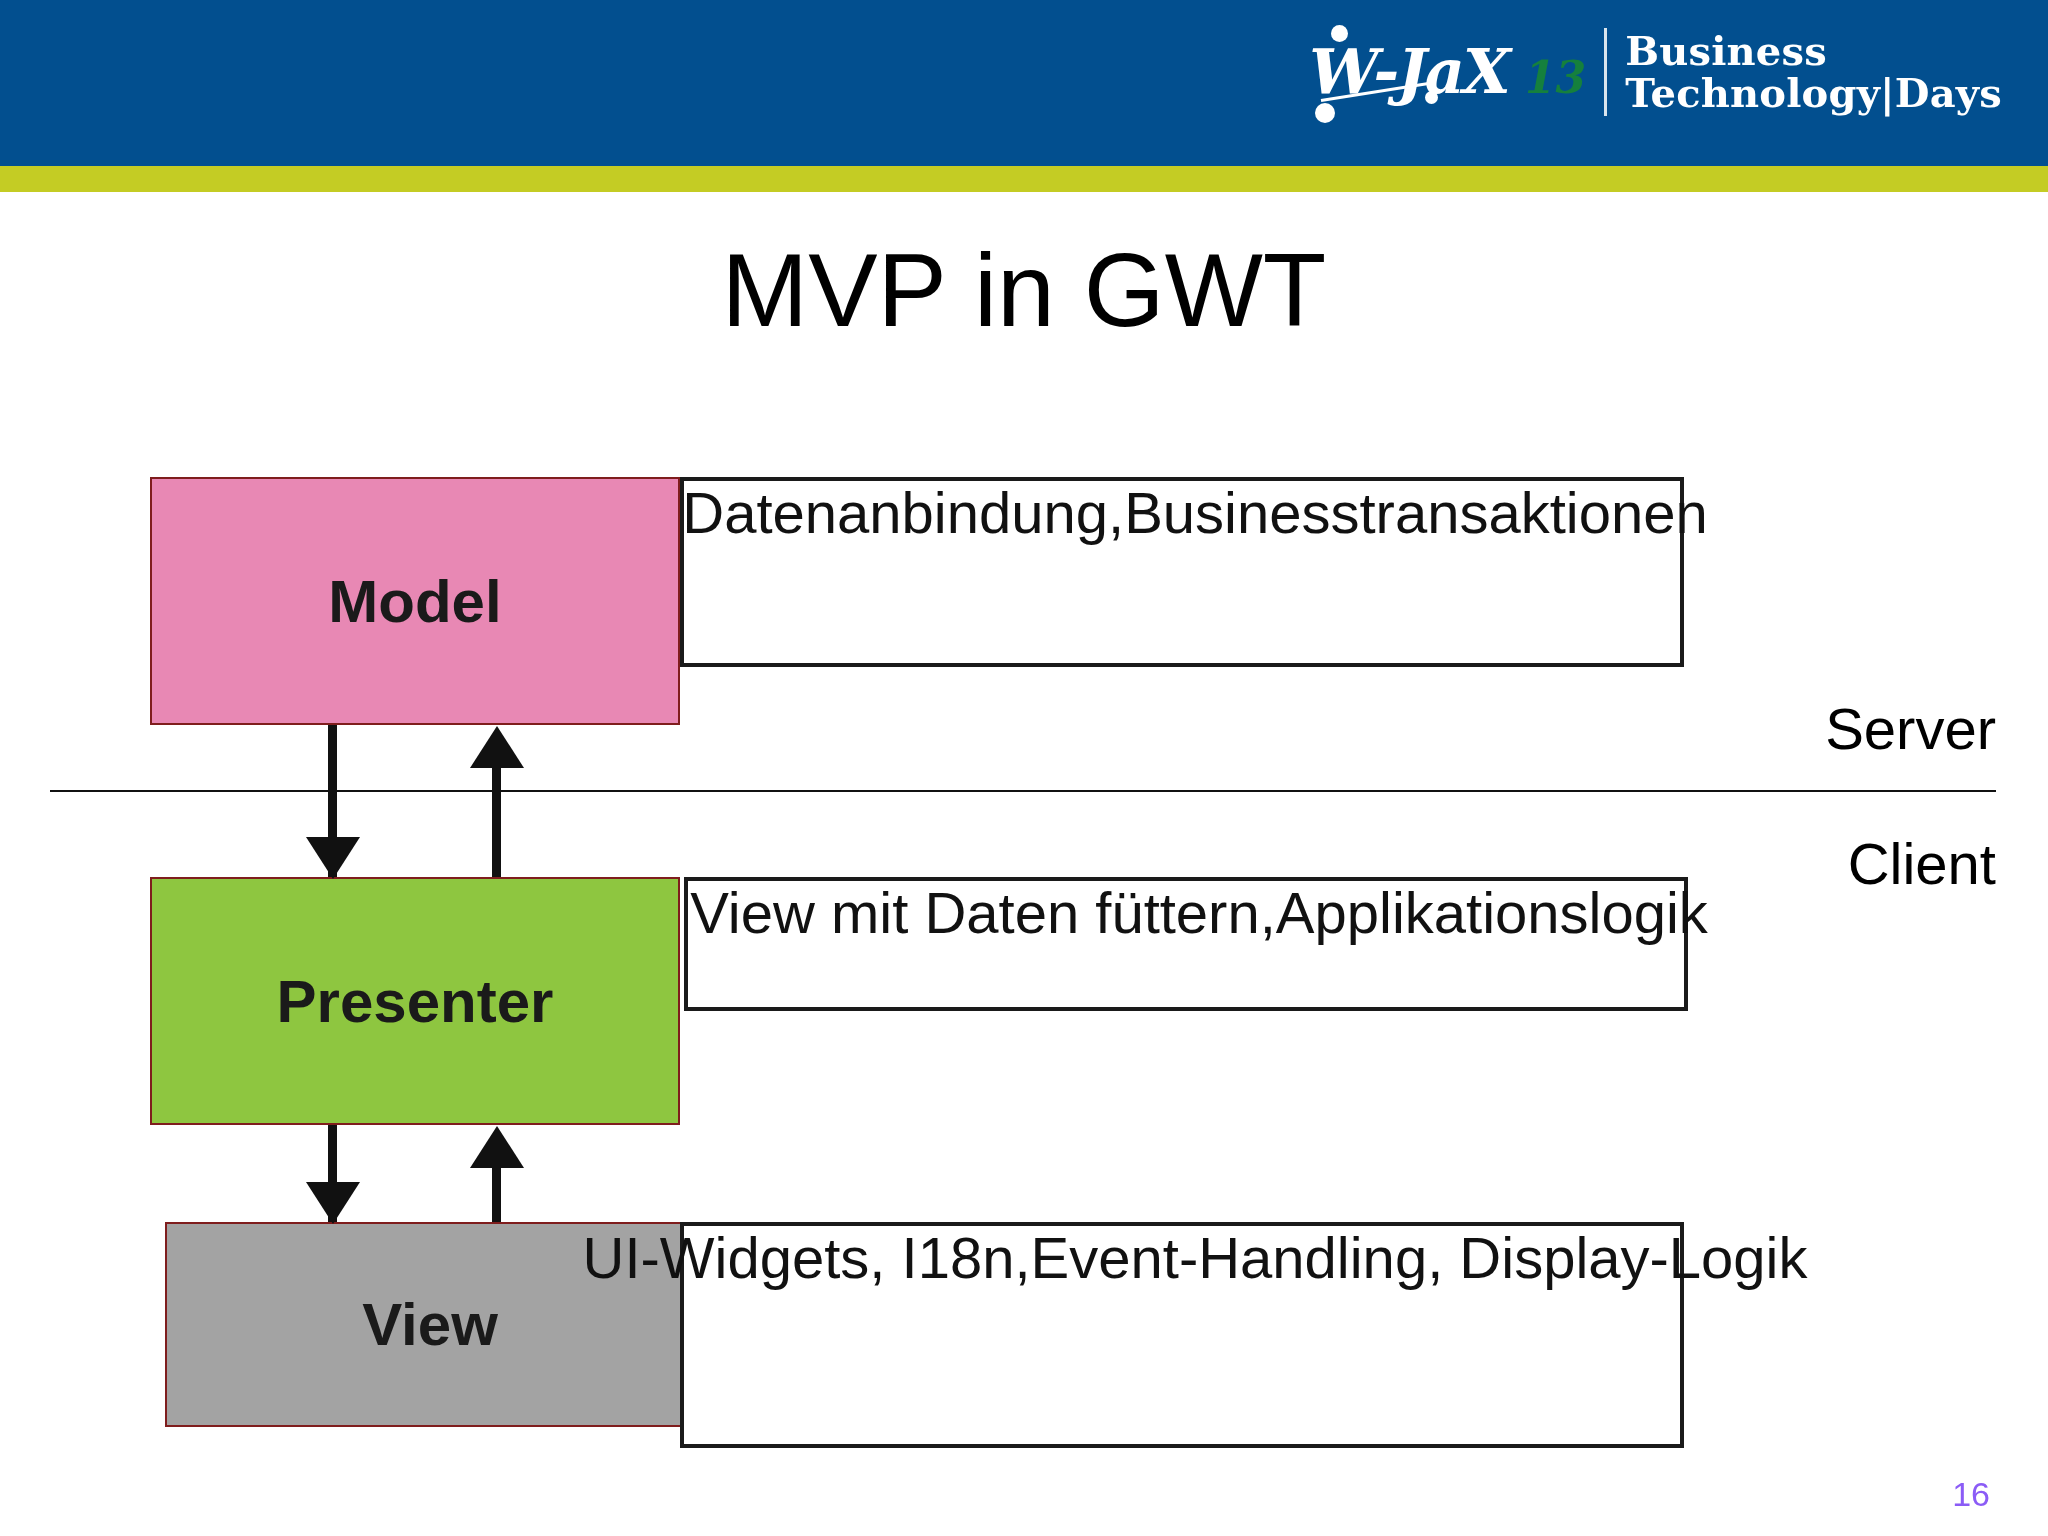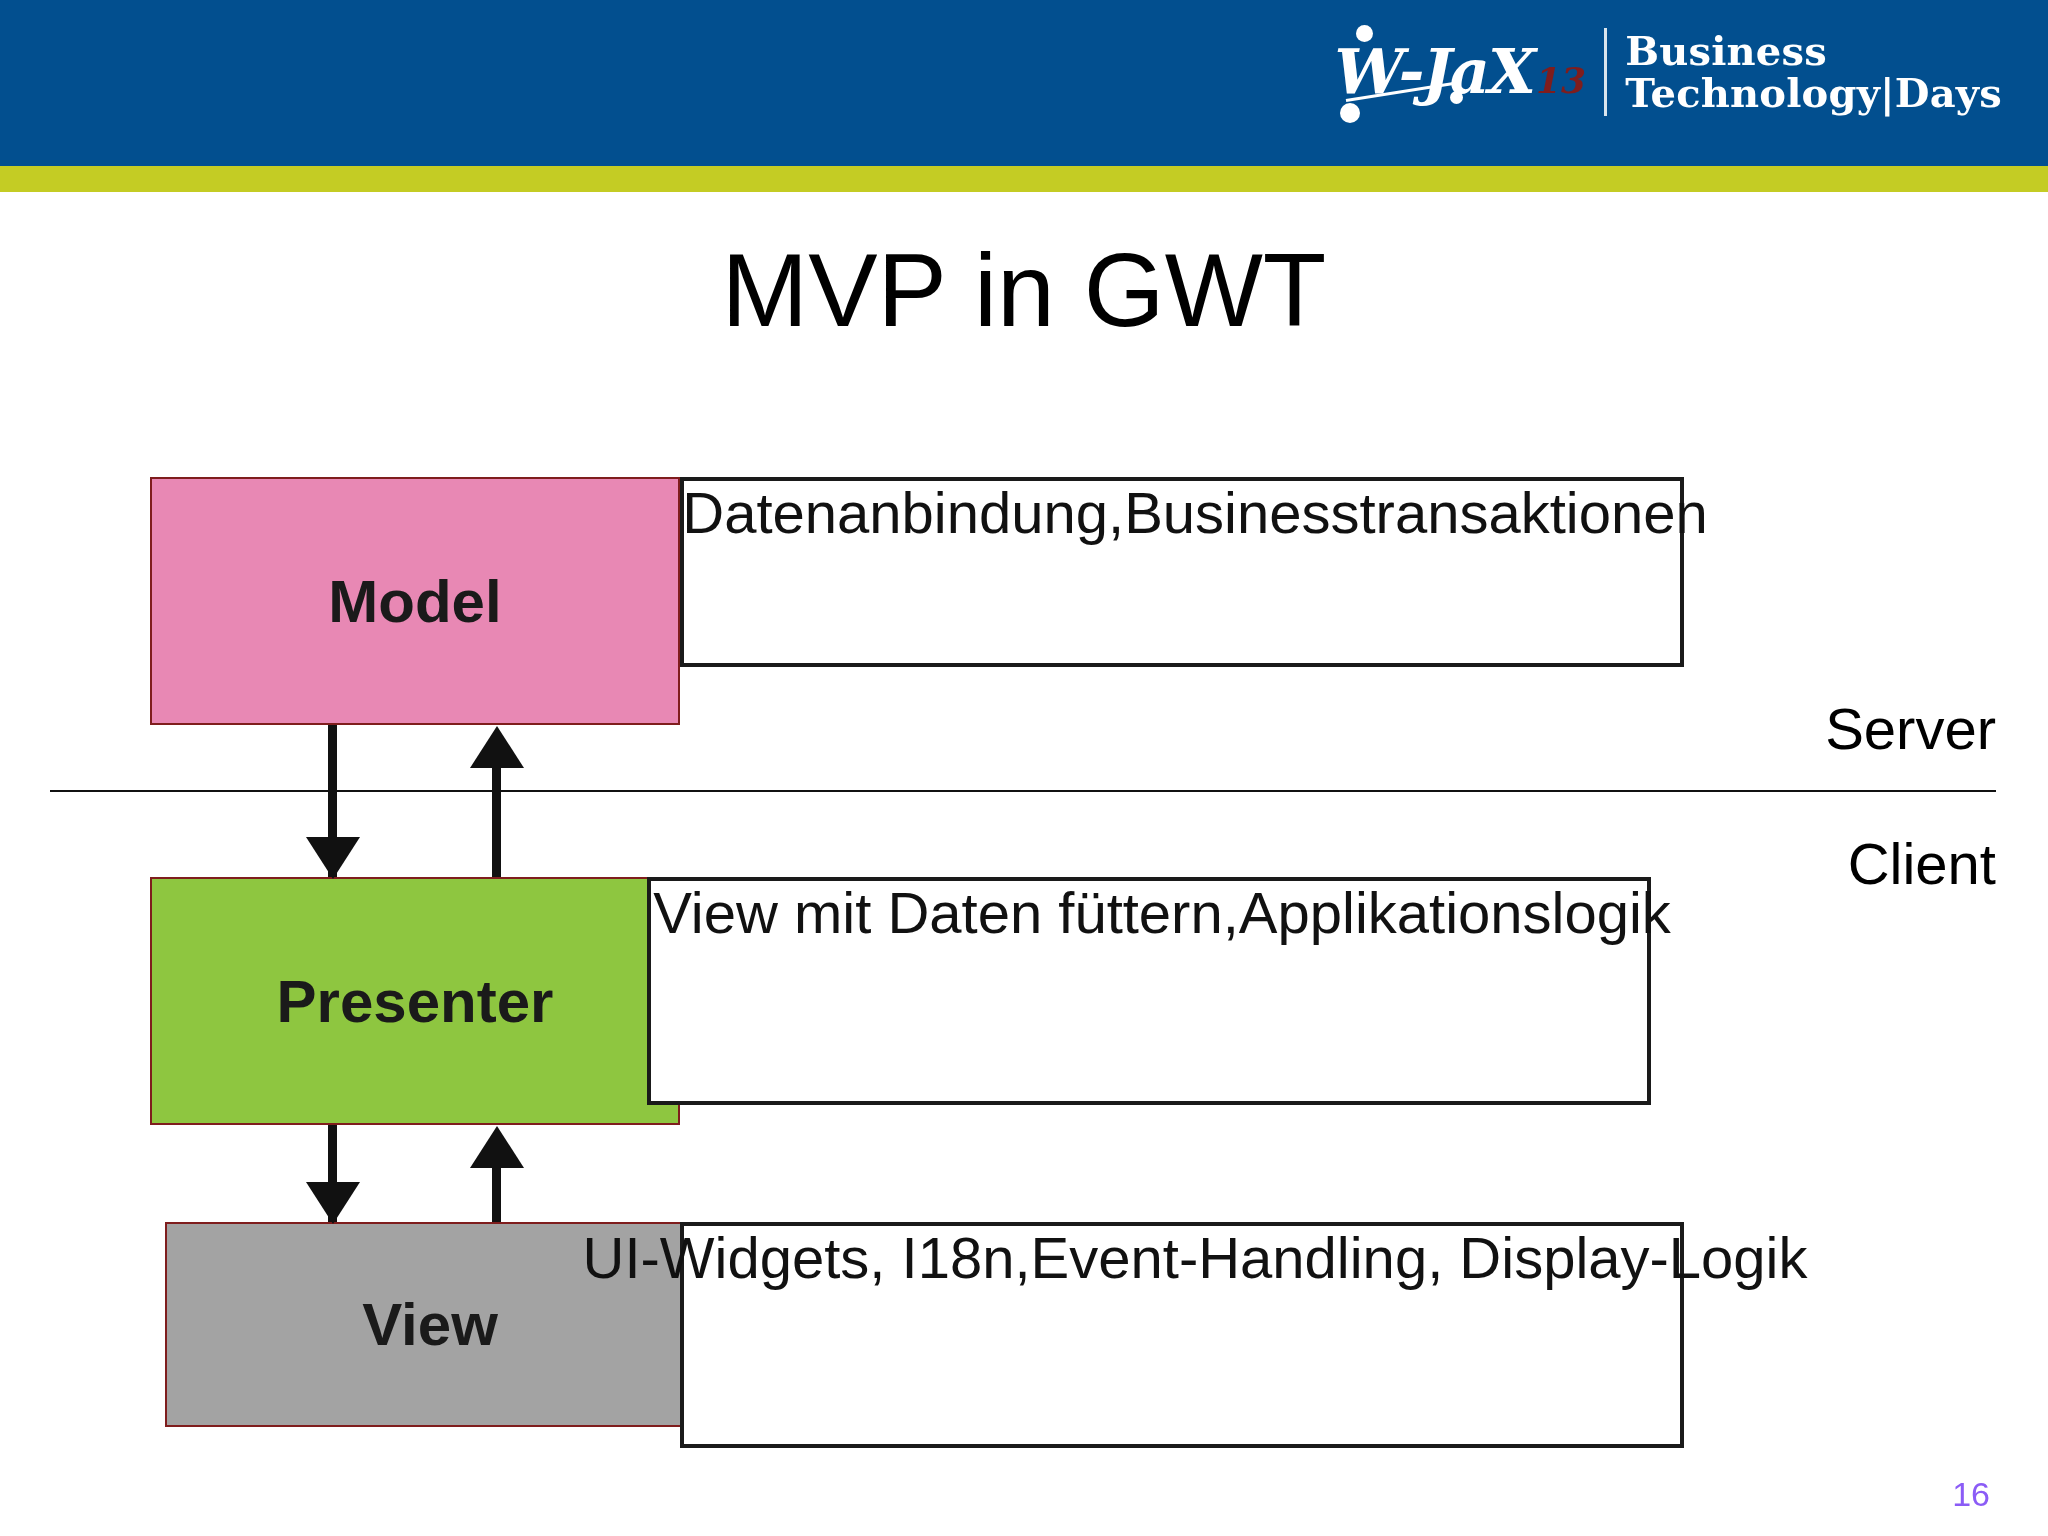--- a/index.html
+++ b/index.html
@@ -53,24 +53,24 @@
     font-style: italic;
     font-size: 62px;
     letter-spacing: -2px;
     line-height: 1;
     color: #ffffff;
   }
   #logo-wjax .wjax-year {
     font-family: "DejaVu Serif", serif;
     font-weight: bold;
     font-style: italic;
-    font-size: 36px;
-    line-height: 1;
-    margin-left: 2px;
-    color: #7f1d1d;
+    font-size: 44px;
+    line-height: 1;
+    margin-left: 16px;
+    color: #15803d;
   }
   .logo-dot {
     position: absolute;
     background: #ffffff;
     border-radius: 50%;
   }
   #logo-dot-1 { width: 17px; height: 17px; left: 22px; top: -16px; }
   #logo-dot-2 { width: 20px; height: 20px; left: 6px;  top: 62px; }
   #logo-dot-3 { width: 13px; height: 13px; left: 116px; top: 50px; }
   #logo-connector {
@@ -141,21 +141,21 @@
     line-height: 1.12;
     color: #111111;
   }
   .layer-desc span { display: block; white-space: nowrap; }
 
   
   #chip-model     { left: 150px; top: 477px;  width: 530px; height: 248px; background: #E888B4; }
   #desc-model     { left: 680px; top: 477px;  width: 1004px; height: 190px; }
 
   #chip-presenter { left: 150px; top: 877px;  width: 530px; height: 248px; background: #8EC640; }
-  #desc-presenter { left: 647px; top: 877px;  width: 1004px; height: 228px; }
+  #desc-presenter { left: 684px; top: 877px;  width: 1004px; height: 134px; }
 
   #chip-view      { left: 165px; top: 1222px; width: 530px; height: 205px; background: #a3a3a3; }
   #desc-view      { left: 680px; top: 1222px; width: 1004px; height: 226px; }
 
   
   .arrow-shaft {
     position: absolute;
     width: 9px;
     background: #111111;
   }

